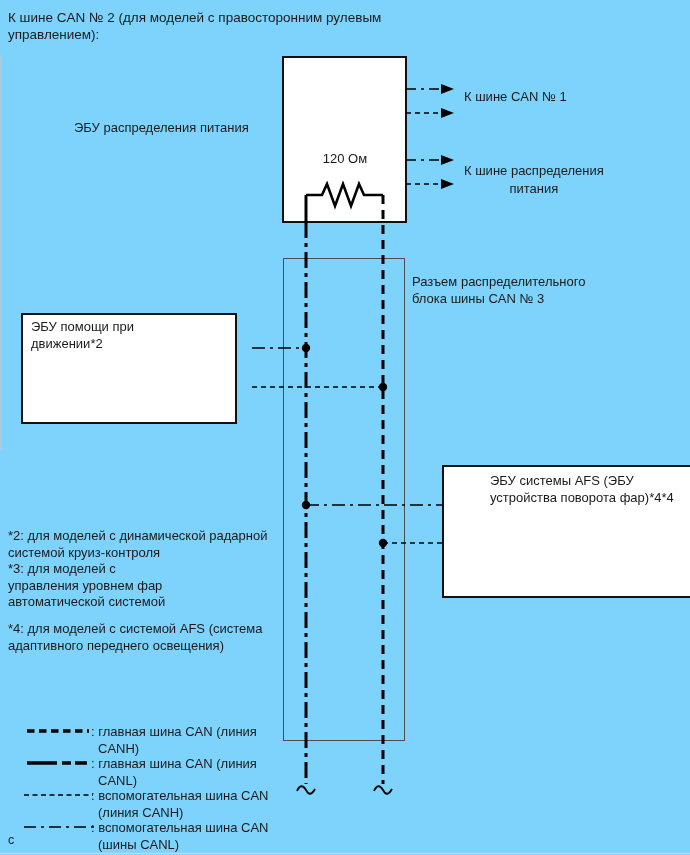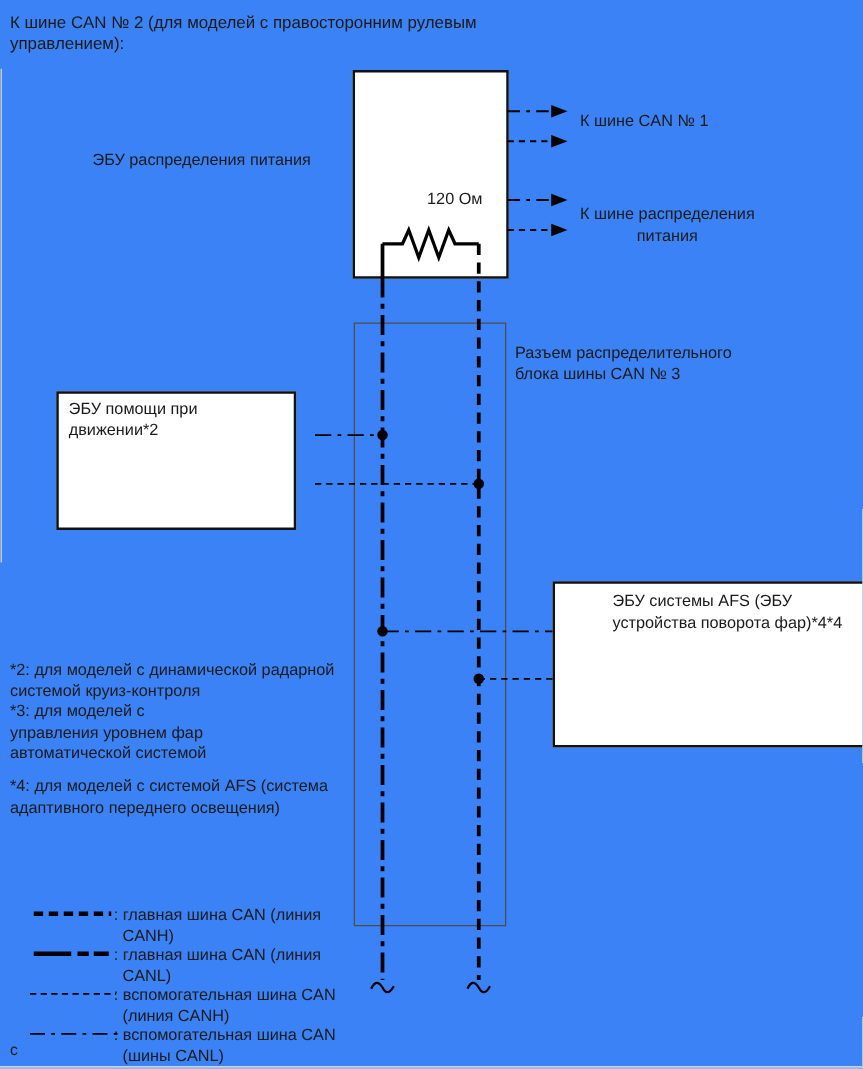--- a/index.html
+++ b/index.html
@@ -1,44 +1,44 @@
 <!DOCTYPE html>
 <html><head>
 <meta charset="utf-8">
 <style>
   html,body{margin:0;padding:0;background:#fff;}
   .canvas{
-    position:relative;width:690px;height:855px;background:#3b82f6;
+    position:relative;width:690px;height:855px;background:#7dd3fc;
     font-family:"Liberation Sans",sans-serif;color:#1a1a1a;overflow:hidden;
   }
   .txt{position:absolute;font-size:13px;line-height:16.5px;white-space:nowrap;}
   .line{display:block;}
   .box{position:absolute;box-sizing:border-box;background:#fff;}
   .ecu-box{border:2.5px solid #111;}
   .junction-box{border:1px solid #4d4d4d;background:transparent;}
   .overlay{position:absolute;left:0;top:0;pointer-events:none;}
   .title{font-size:13.5px;line-height:17px;}
-  .center{text-align:right;}
+  .center{text-align:center;}
   .legend-line2{margin-left:7px;}
 </style>
 </head>
 <body>
 
 <div class="canvas">
 
   <div class="txt title" style="left:8px;top:9px;">
     <span class="line">К шине CAN № 2 (для моделей с правосторонним рулевым</span>
     <span class="line">управлением):</span>
   </div>
 
   <div class="box ecu-box" style="left:282px;top:56px;width:125px;height:167px;"></div>
 
   <div class="box junction-box" style="left:283px;top:258px;width:122px;height:483px;"></div>
 
-  <div class="box ecu-box" style="left:21px;top:313px;width:192px;height:111px;margin-left:24px;">
+  <div class="box ecu-box" style="left:21px;top:313px;width:216px;height:111px;">
     <div class="txt" style="position:static;padding:4px 0 0 8px;">
       <span class="line">ЭБУ помощи при</span>
       <span class="line">движении*2</span>
     </div>
   </div>
 
   <div class="box ecu-box" style="left:442px;top:465px;width:262px;height:133px;padding-left:37px;">
     <div class="txt" style="position:static;padding:6px 0 0 9px;">
       <span class="line">ЭБУ системы AFS (ЭБУ</span>
       <span class="line">устройства поворота фар)*4*4</span>

